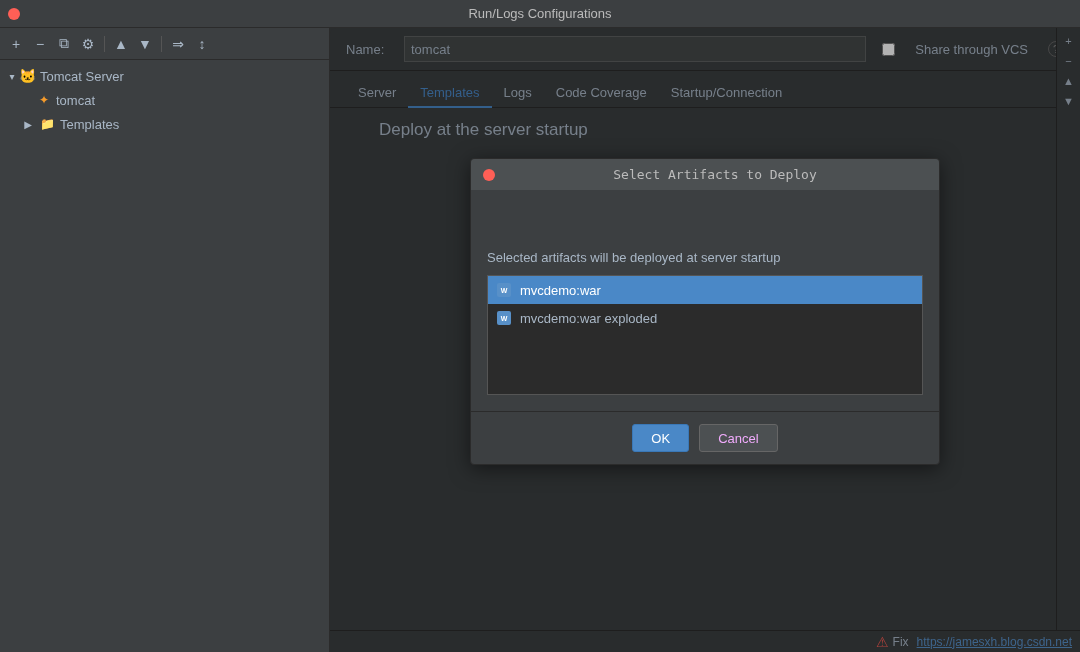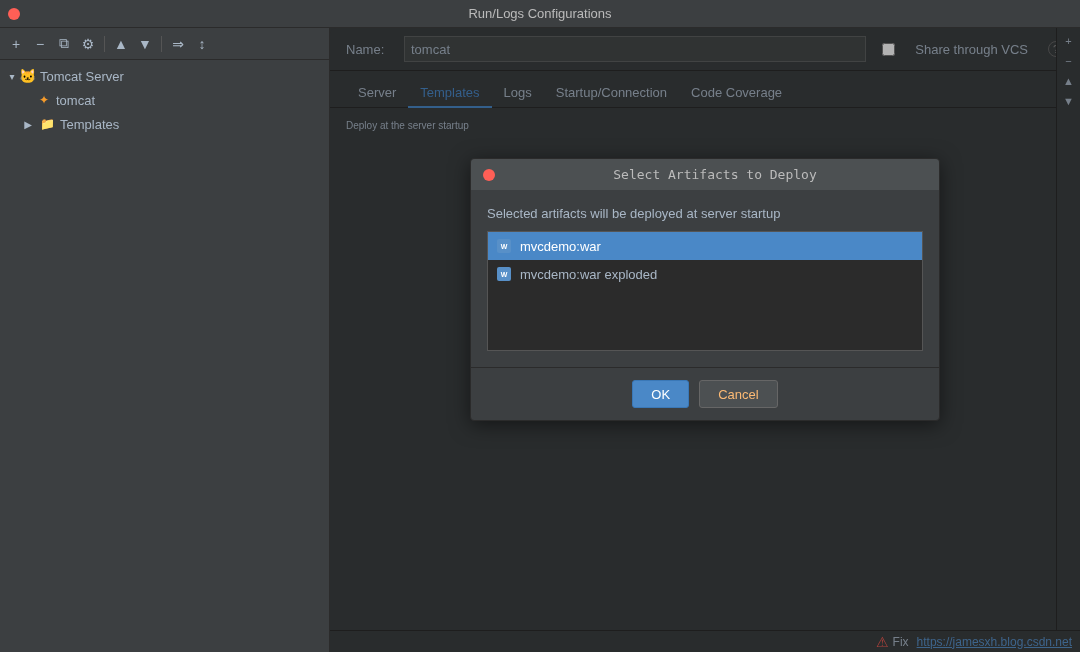--- a/index.html
+++ b/index.html
@@ -211,22 +211,23 @@
     }
 
     .panel-content {
       flex: 1;
       padding: 12px 16px;
       position: relative;
     }
 
     .deploy-label {
       color: #a9b7c6;
-      font-size: 10px;
+      font-size: 17px;
       margin-bottom: 8px;
+      margin-left: 33px;
     }
 
     
     .panel-scrollbar {
       position: absolute;
       right: 0;
       top: 0;
       bottom: 0;
       width: 24px;
       display: flex;
@@ -303,20 +304,21 @@
     }
 
     .dialog-body {
       padding: 16px;
     }
 
     .dialog-subtitle {
       color: #a9b7c6;
       font-size: 13px;
       margin-bottom: 10px;
+      margin-top: 44px;
     }
 
     .artifact-list {
       background: #2b2b2b;
       border: 1px solid #555;
       min-height: 120px;
     }
 
     .artifact-item {
       display: flex;
@@ -355,21 +357,21 @@
     }
 
     .btn {
       padding: 4px 18px;
       height: 28px;
       font-size: 13px;
       cursor: pointer;
       border-radius: 3px;
       border: 1px solid #666;
       background: #4c5052;
-      color: #fdba74;
+      color: #f0abfc;
     }
     .btn.primary {
       background: #4a88c7;
       border-color: #3a78b7;
       color: #fff;
     }
 
     
     .status-bar {
       position: absolute;
@@ -488,22 +490,22 @@
         <input type="checkbox" style="">
         <label>Share through VCS</label>
         <div class="help-icon">?</div>
       </div>
     </div>
 
     <div class="tabs-bar">
       <div class="tab">Server</div>
       <div class="tab active">Templates</div>
       <div class="tab">Logs</div>
+      <div class="tab">Code Coverage</div>
       <div class="tab">Startup/Connection</div>
-      <div class="tab">Code Coverage</div>
     </div>
 
     <div class="panel-content">
       <div class="deploy-label">Deploy at the server startup</div>
     </div>
 
     <div class="panel-scrollbar">
       <button class="scroll-btn">+</button>
       <button class="scroll-btn">−</button>
       <button class="scroll-btn">▲</button>

